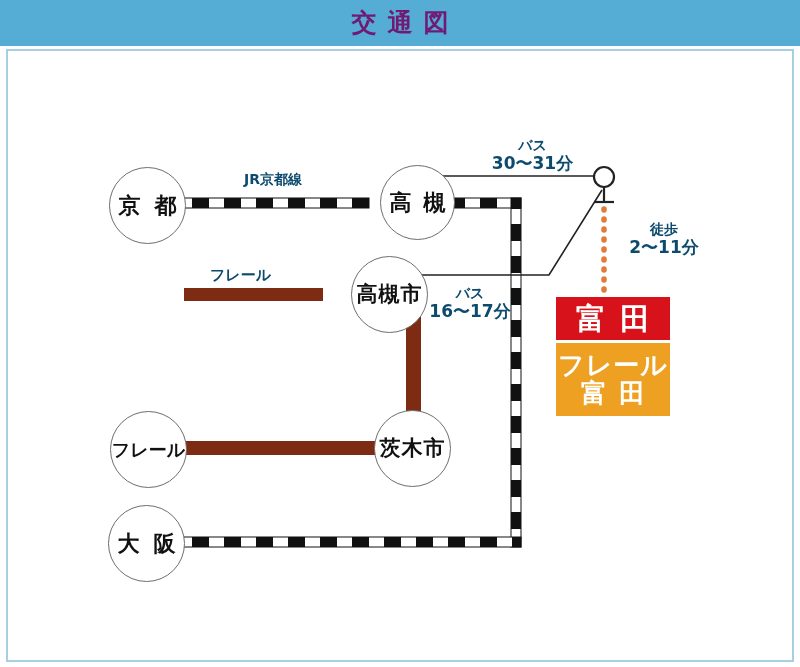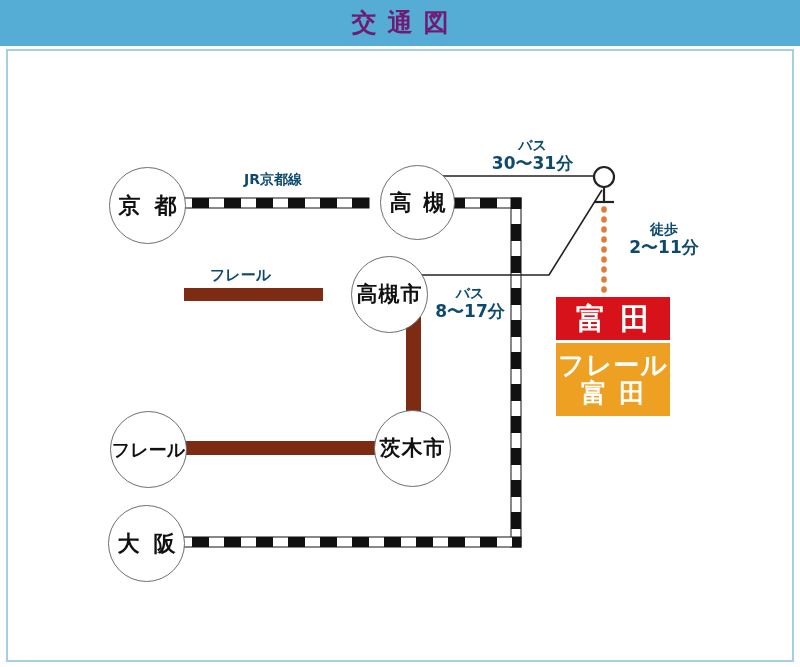--- a/index.html
+++ b/index.html
@@ -201,21 +201,21 @@
     <span>フレール</span>
   </div>
 
   <div class="route-label" style="left:480px; top:138px; width:105px; font-size:17px;">
     <div style="font-size:14px;">バス</div>
     <div>30〜31分</div>
   </div>
 
   <div class="route-label" style="left:420px; top:286px; width:100px; font-size:17px;">
     <div style="font-size:14px;">バス</div>
-    <div>8〜17分</div>
+    <div>16〜17分</div>
   </div>
 
   <div class="route-label" style="left:614px; top:222px; width:100px; font-size:17px;">
     <div style="font-size:14px;">徒歩</div>
     <div>2〜11分</div>
   </div>
 
   <div class="sign" id="sign-tonda" style="left:556px; top:297px; width:114px; height:43px;">
     <span>富田</span>
   </div>

